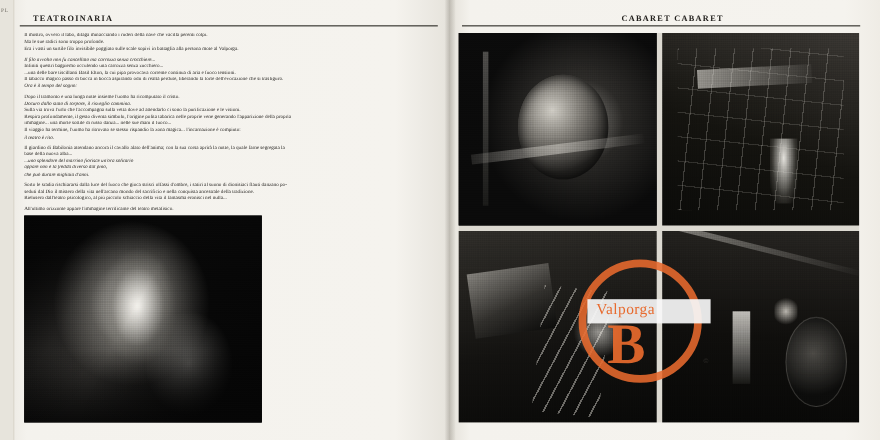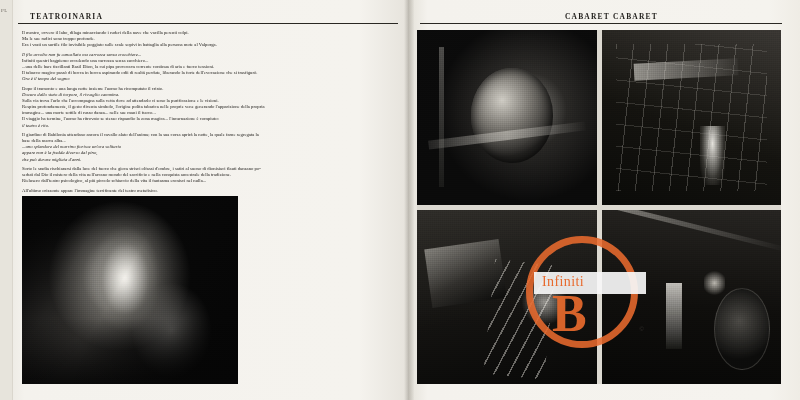--- a/index.html
+++ b/index.html
@@ -428,18 +428,18 @@
       <div class="lamp"></div>
       <div class="fig"></div>
       <div class="wheel"></div>
       <div class="grain"></div>
     </div>
   </div>
 
   <div class="watermark">
     <div class="wm-ring"></div>
     <div class="wm-band"></div>
-    <div class="wm-name">Infiniti</div>
+    <div class="wm-name">Valporga</div>
     <div class="wm-b">B</div>
     <div class="wm-cr">©</div>
   </div>
 
 </div>
 
 </body></html>

